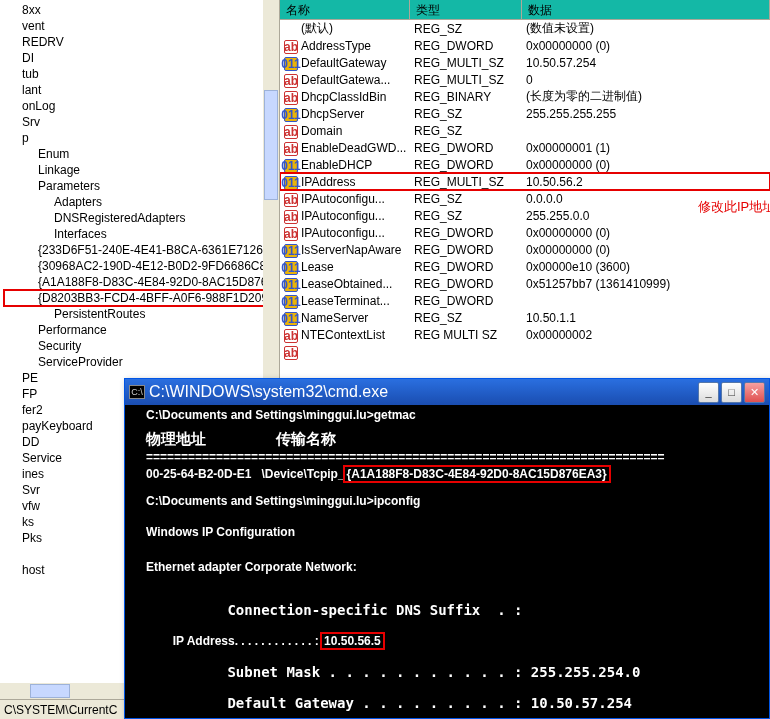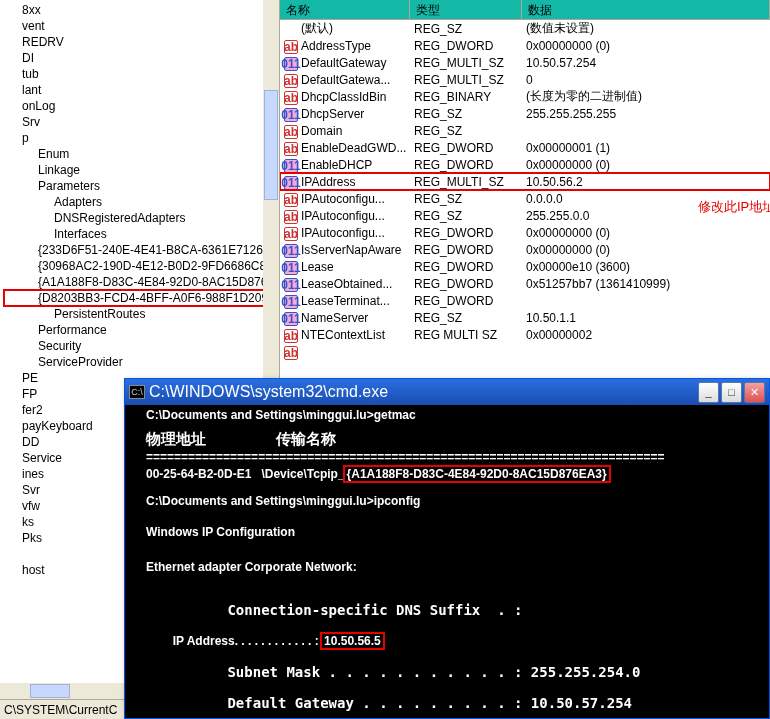--- a/index.html
+++ b/index.html
@@ -25,21 +25,21 @@
 .col-type { width: 112px; }
 .col-data { flex: 1; }
 .list-body { flex: 1; overflow: hidden; }
 .row { display: flex; height: 17px; align-items: center; }
 .row .cell { padding: 0 4px; white-space: nowrap; overflow: hidden; }
 .row .c-name { width: 130px; display: flex; align-items: center; gap: 3px; }
 .row .c-type { width: 112px; }
 .row .c-data { flex: 1; }
 .reg-ico { width: 14px; height: 14px; display: inline-flex; align-items: center; justify-content: center; font-size: 12px; font-weight: bold; border: 1px solid; border-radius: 2px; margin-top: 36px; }
 .ico-sz { background: #fff; border-color: #cc3333; color: #cc3333; }
-.ico-bin { background: #f9a8d4; border-color: #3355cc; color: #3355cc; }
+.ico-bin { background: #eab308; border-color: #3355cc; color: #3355cc; }
 .row.ip-hl { outline: 2px solid #e60000; outline-offset: -1px; }
 .annotation { position: absolute; color: #e60000; font-size: 13px; left: 698px; top: 198px; white-space: nowrap;}
 .cmd-window { position: absolute; left: 124px; top: 378px; width: 646px; height: 341px; background: #000; color: #c0c0c0; border: 1px solid #0055e5; box-shadow: 2px 2px 6px rgba(0,0,0,0.3); }
 .cmd-titlebar { height: 26px; background: linear-gradient(to bottom, #2a6fe0, #1a4db0); display: flex; align-items: center; padding: 0 4px; color: #fff; }
 .cmd-titlebar .ticon { width: 16px; height: 14px; background: #000; border: 1px solid #888; margin-right: 4px; display:flex; align-items:center; justify-content:center; font-size:9px; color:#ccc;}
 .cmd-titlebar .ttext { flex: 1; font-size: 16px; font-weight: normal; }
 .cmd-titlebar .wbtn { width: 21px; height: 21px; background: linear-gradient(to bottom,#fefefe,#dcdcdc); border: 1px solid #5577aa; margin-left: 2px; display: flex; align-items: center; justify-content: center; font-size: 11px; color: #333; border-radius: 2px;}
 .cmd-titlebar .wbtn.close { background: linear-gradient(to bottom,#f5a0a0,#e05050); color:#fff;}
 .cmd-body { padding: 2px 21px; font-family: "NSimSun", "SimSun", Consolas, monospace; font-size: 14px; line-height: 17px; color: #c0c0c0; }
 .cmd-body .bold { font-weight: bold; color: #fff; }

